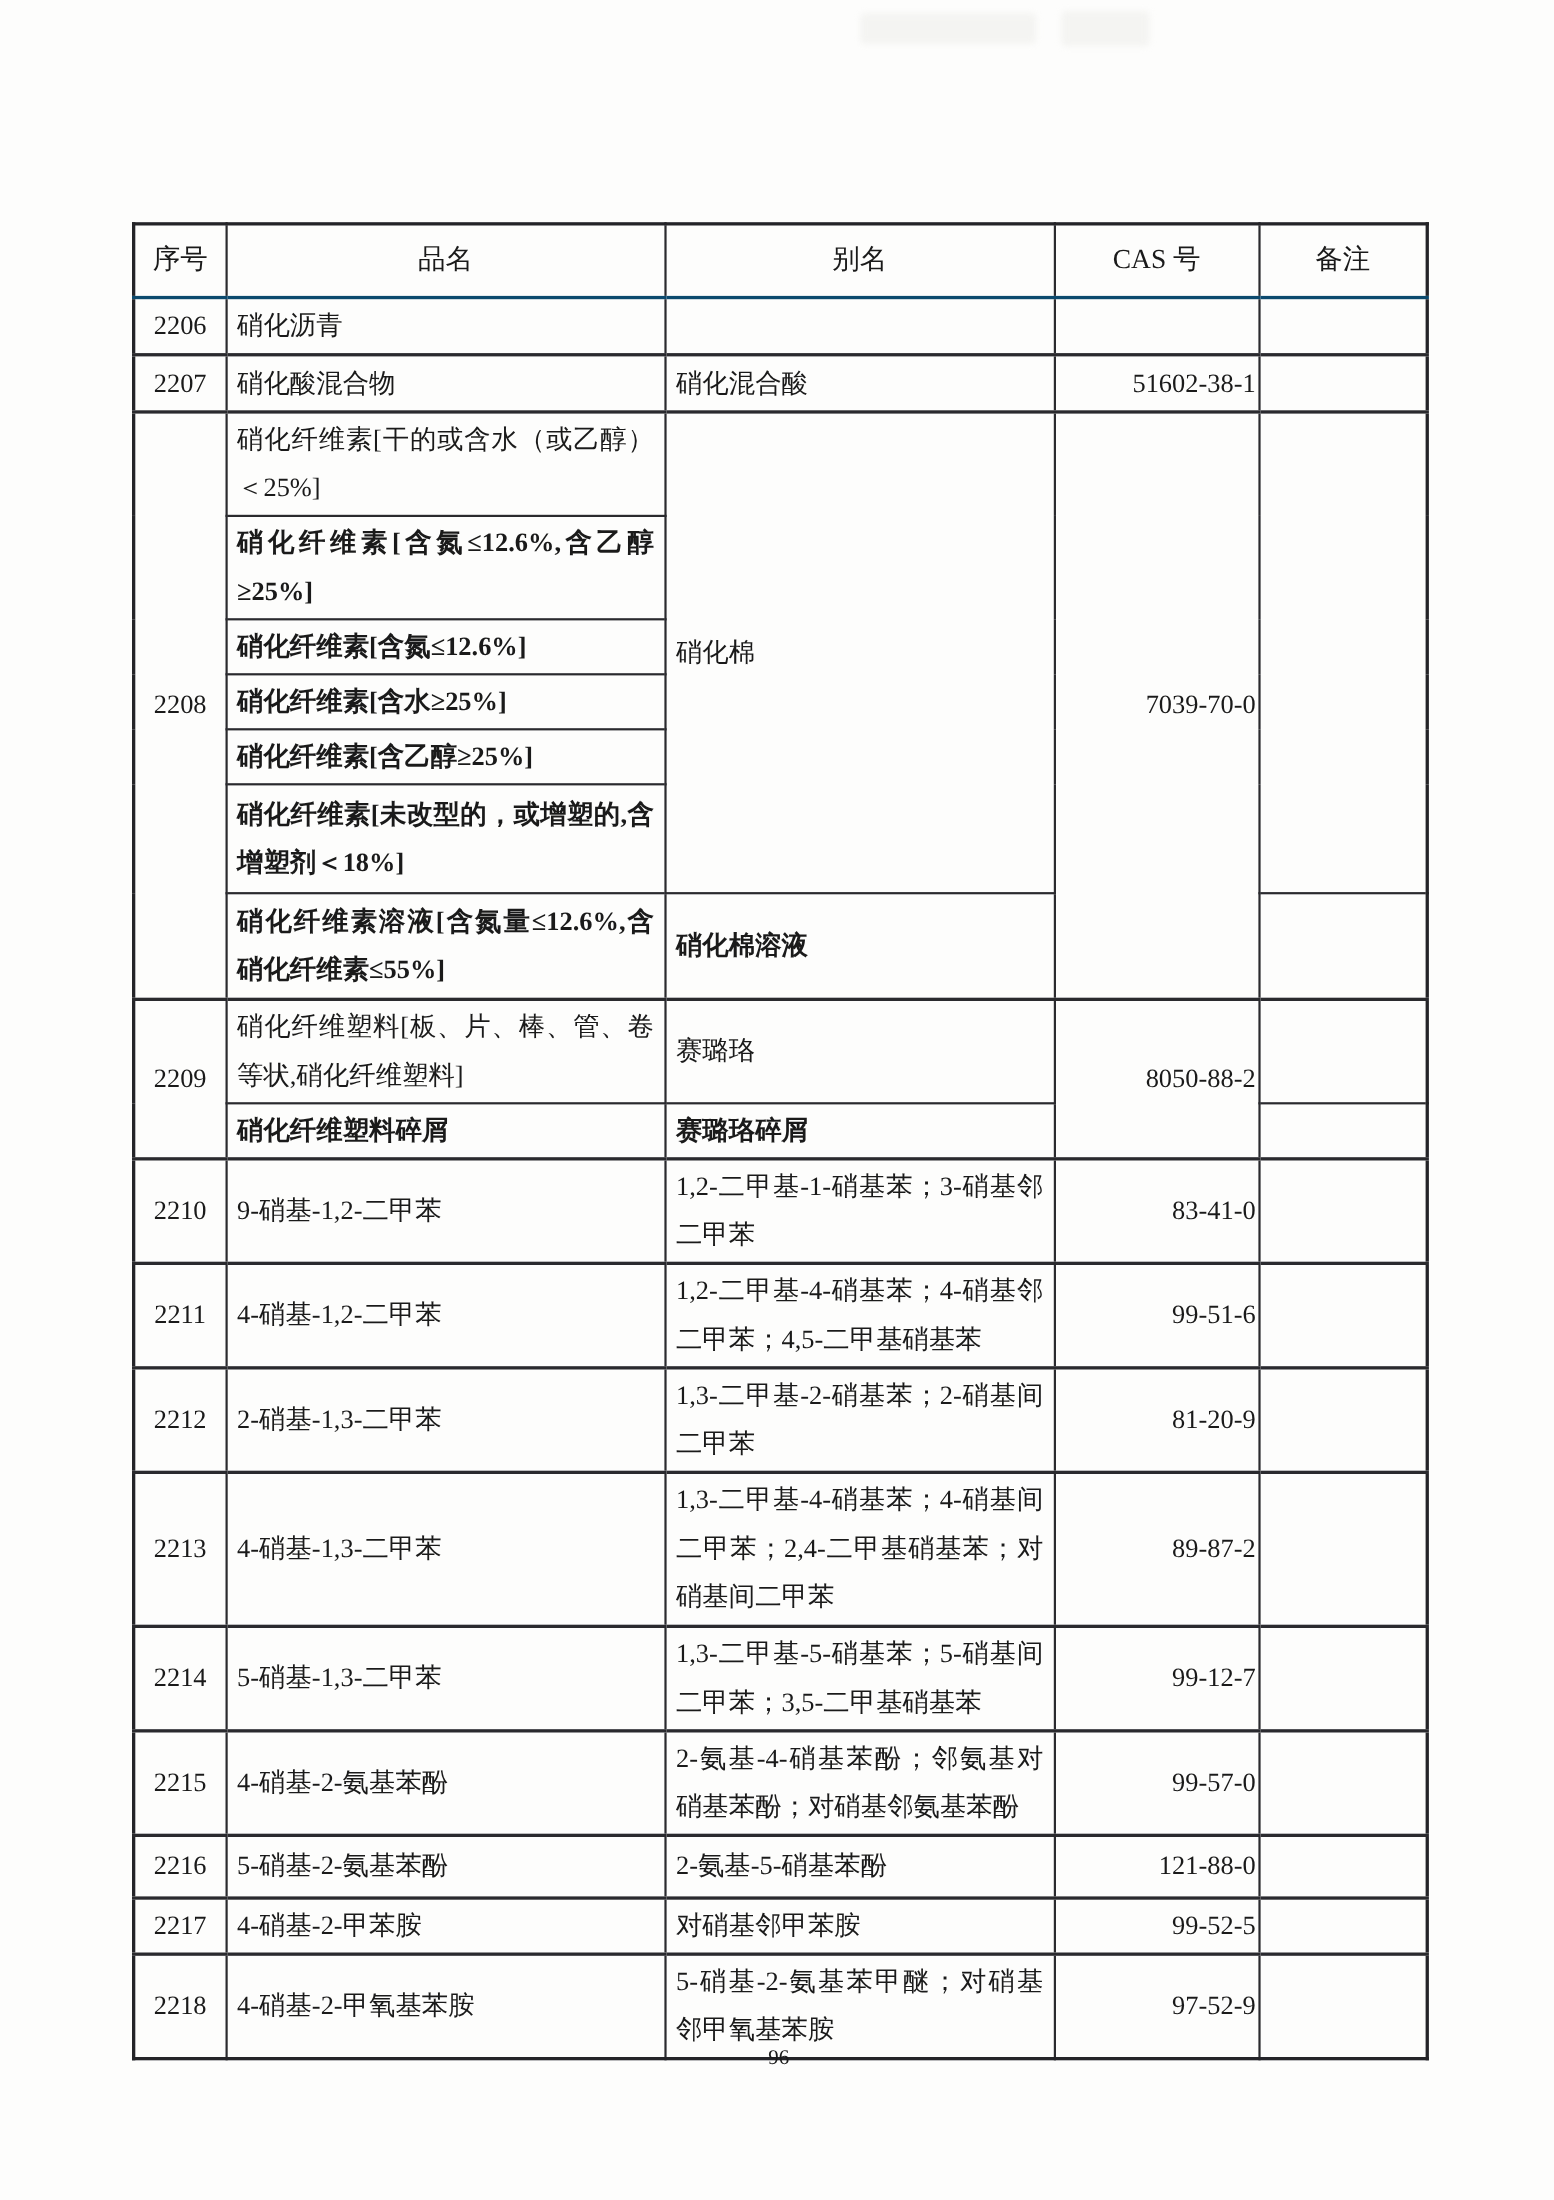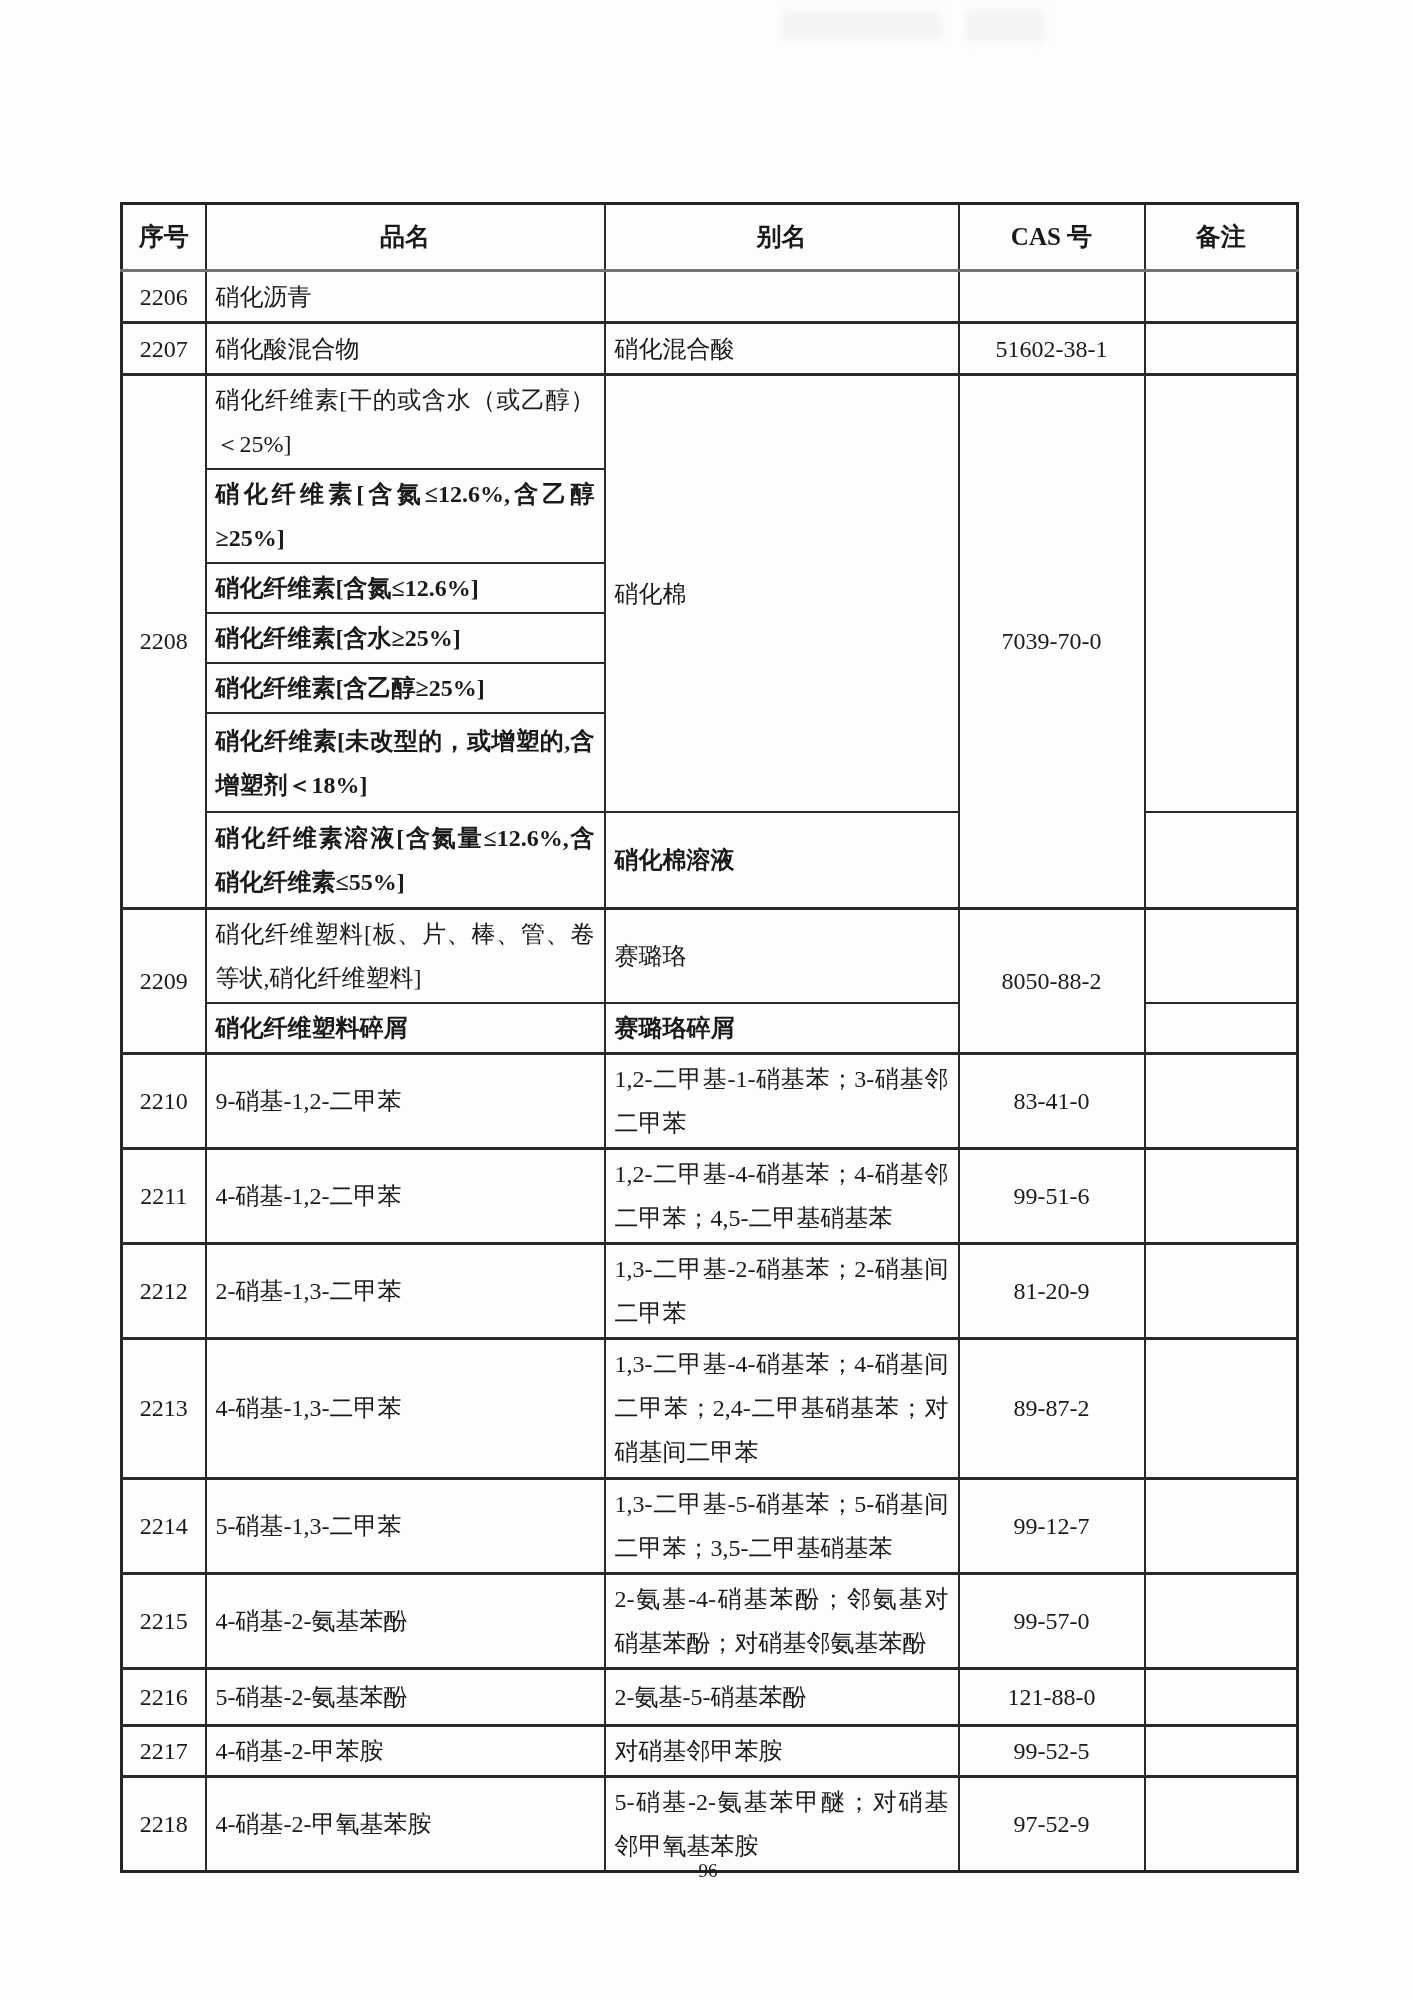--- a/index.html
+++ b/index.html
@@ -18,28 +18,28 @@
     font-size:24px;line-height:44px;color:#1a1a1a;
   }
   table.chem{border:3px solid #242428;}
   .chem th,.chem td{
     border:2px solid #2a2a2e;
     padding:2px 9px;
     vertical-align:middle;
     overflow:hidden;
   }
   .chem thead th{
-    text-align:center;font-weight:bold;font-size:25px;
-    height:60px;border-bottom:3px solid #737373;padding:2px 4px;
+    text-align:center;font-weight:normal;font-size:25px;
+    height:60px;border-bottom:3px solid #0c4a6e;padding:2px 4px;
   }
   tr.major>td{border-top-width:3px;}
   tr.sub>td{border-top-width:1px;font-weight:bold;}
   td.c-no{text-align:center;padding:2px 2px;}
   td.c-name,td.c-alias{text-align:justify;text-justify:inter-character;}
-  td.c-cas{text-align:center;padding:2px 2px;}
+  td.c-cas{text-align:right;padding:2px 2px;}
   td.c-remark{padding:2px 2px;}
   .page-number{
     position:absolute;left:120px;top:1860px;width:1176px;
     text-align:center;font-size:19px;color:#1a1a1a;
   }
 </style>
 </head>
 <body>
 
 <div class="artifact art1"></div>

